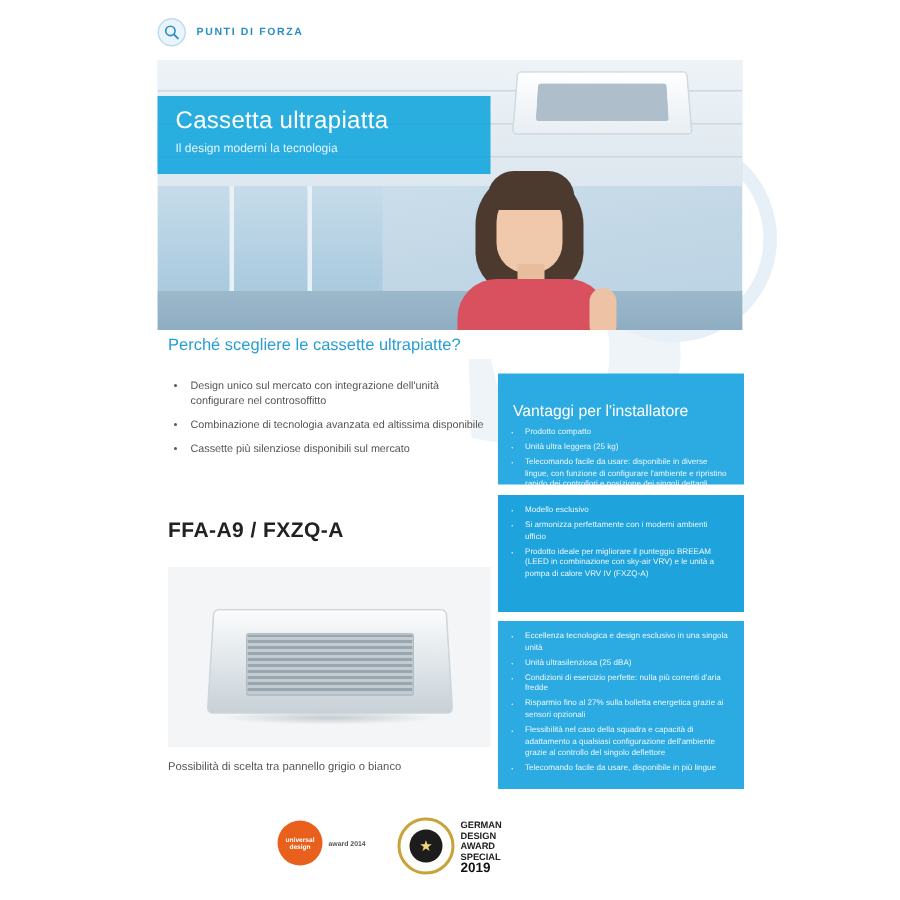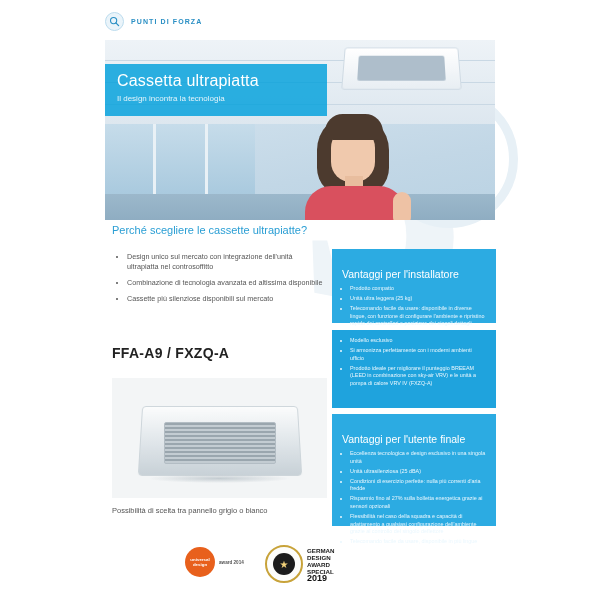--- a/index.html
+++ b/index.html
@@ -275,28 +275,28 @@
     <div class="woman-hair"></div>
     <div class="woman-face"></div>
     <div class="woman-hair-front"></div>
     <div class="woman-neck"></div>
     <div class="woman-body"></div>
     <div class="woman-arm"></div>
   </div>
 
   <div class="title-block">
     <h1>Cassetta ultrapiatta</h1>
-    <div class="sub">Il design incontra la tecnologia</div>
+    <div class="sub">Il design moderni la tecnologia</div>
   </div>
 
   <div class="why-title">Perché scegliere le cassette ultrapiatte?</div>
 
   <div class="bullets">
     <ul>
-      <li>Design unico sul mercato con integrazione dell'unità ultrapiatta nel controsoffitto</li>
+      <li>Design unico sul mercato con integrazione dell'unità configurare nel controsoffitto</li>
       <li>Combinazione di tecnologia avanzata ed altissima disponibile</li>
       <li>Cassette più silenziose disponibili sul mercato</li>
     </ul>
   </div>
 
   <div class="model-name">FFA-A9 / FXZQ-A</div>
 
   <div class="product">
     <div class="prod-body"></div>
     <div class="prod-grille"></div>
@@ -317,21 +317,20 @@
 
   <div class="panel p2">
     <ul>
       <li>Modello esclusivo</li>
       <li>Si armonizza perfettamente con i moderni ambienti ufficio</li>
       <li>Prodotto ideale per migliorare il punteggio BREEAM (LEED in combinazione con sky-air VRV) e le unità a pompa di calore VRV IV (FXZQ-A)</li>
     </ul>
   </div>
 
   <div class="panel p3">
-    <h3>Vantaggi per l'utente finale</h3>
     <ul>
       <li>Eccellenza tecnologica e design esclusivo in una singola unità</li>
       <li>Unità ultrasilenziosa (25 dBA)</li>
       <li>Condizioni di esercizio perfette: nulla più correnti d'aria fredde</li>
       <li>Risparmio fino al 27% sulla bolletta energetica grazie ai sensori opzionali</li>
       <li>Flessibilità nel caso della squadra e capacità di adattamento a qualsiasi configurazione dell'ambiente grazie al controllo del singolo deflettore</li>
       <li>Telecomando facile da usare, disponibile in più lingue</li>
     </ul>
   </div>
 

